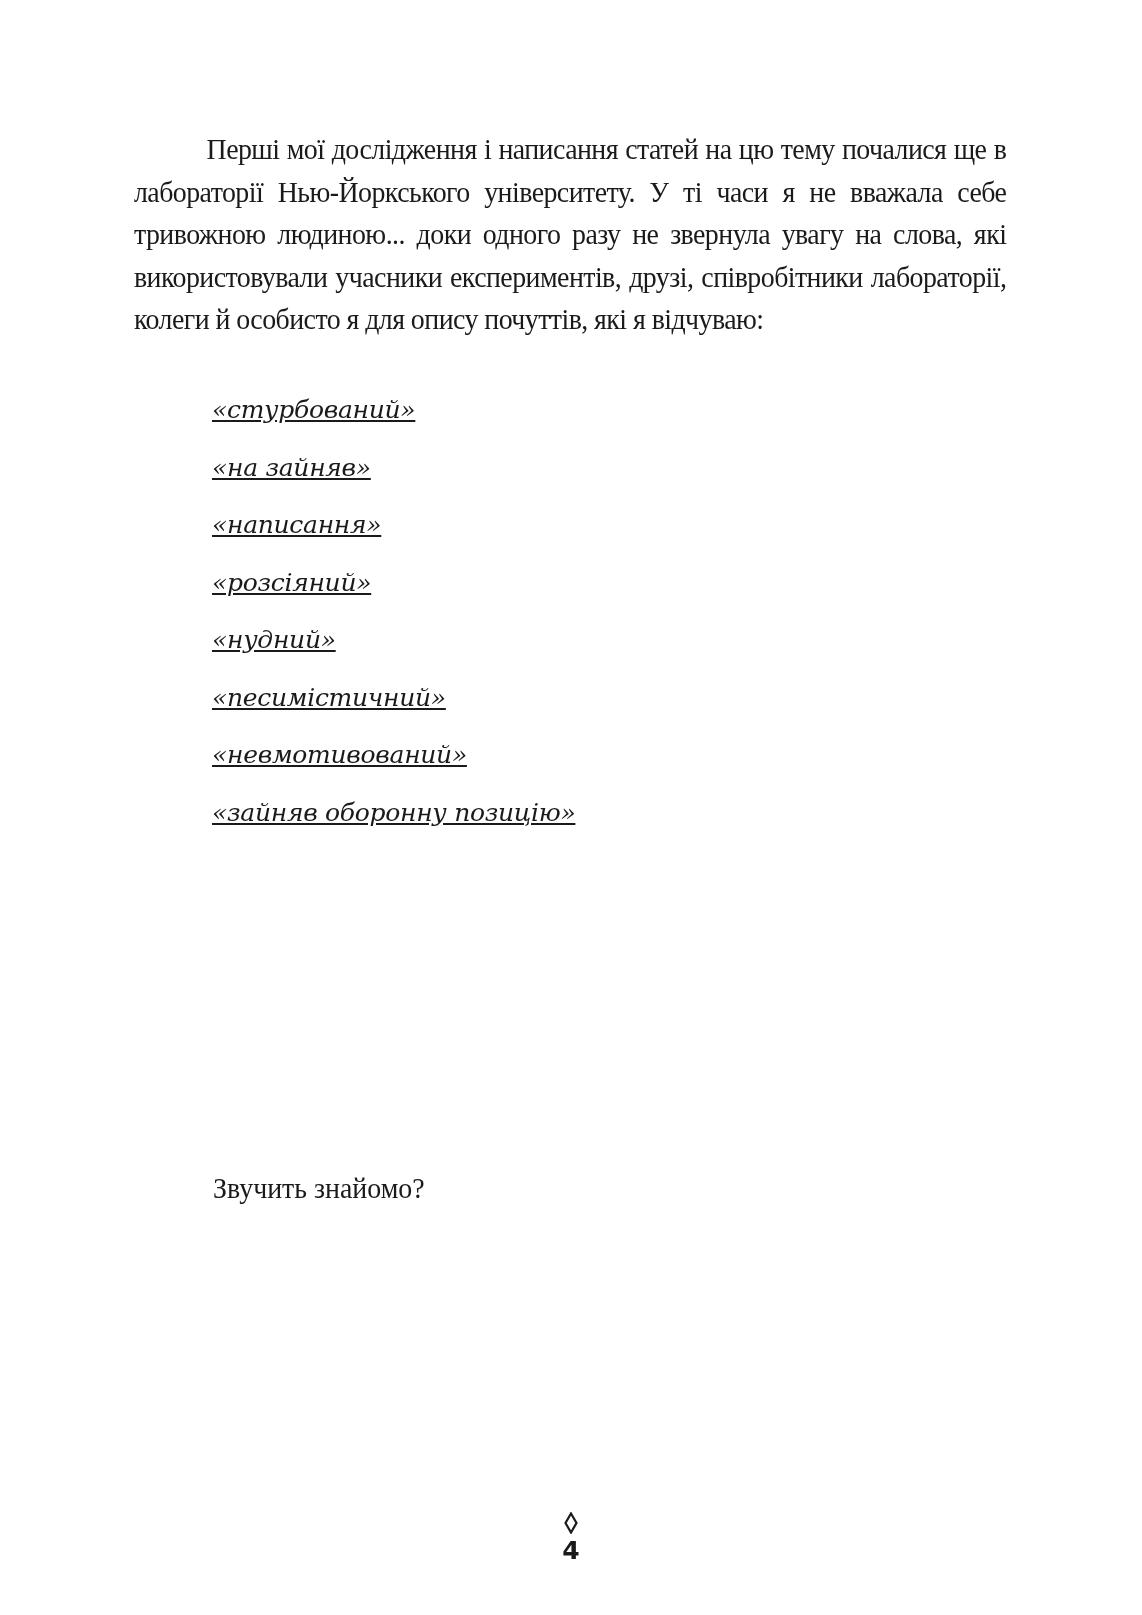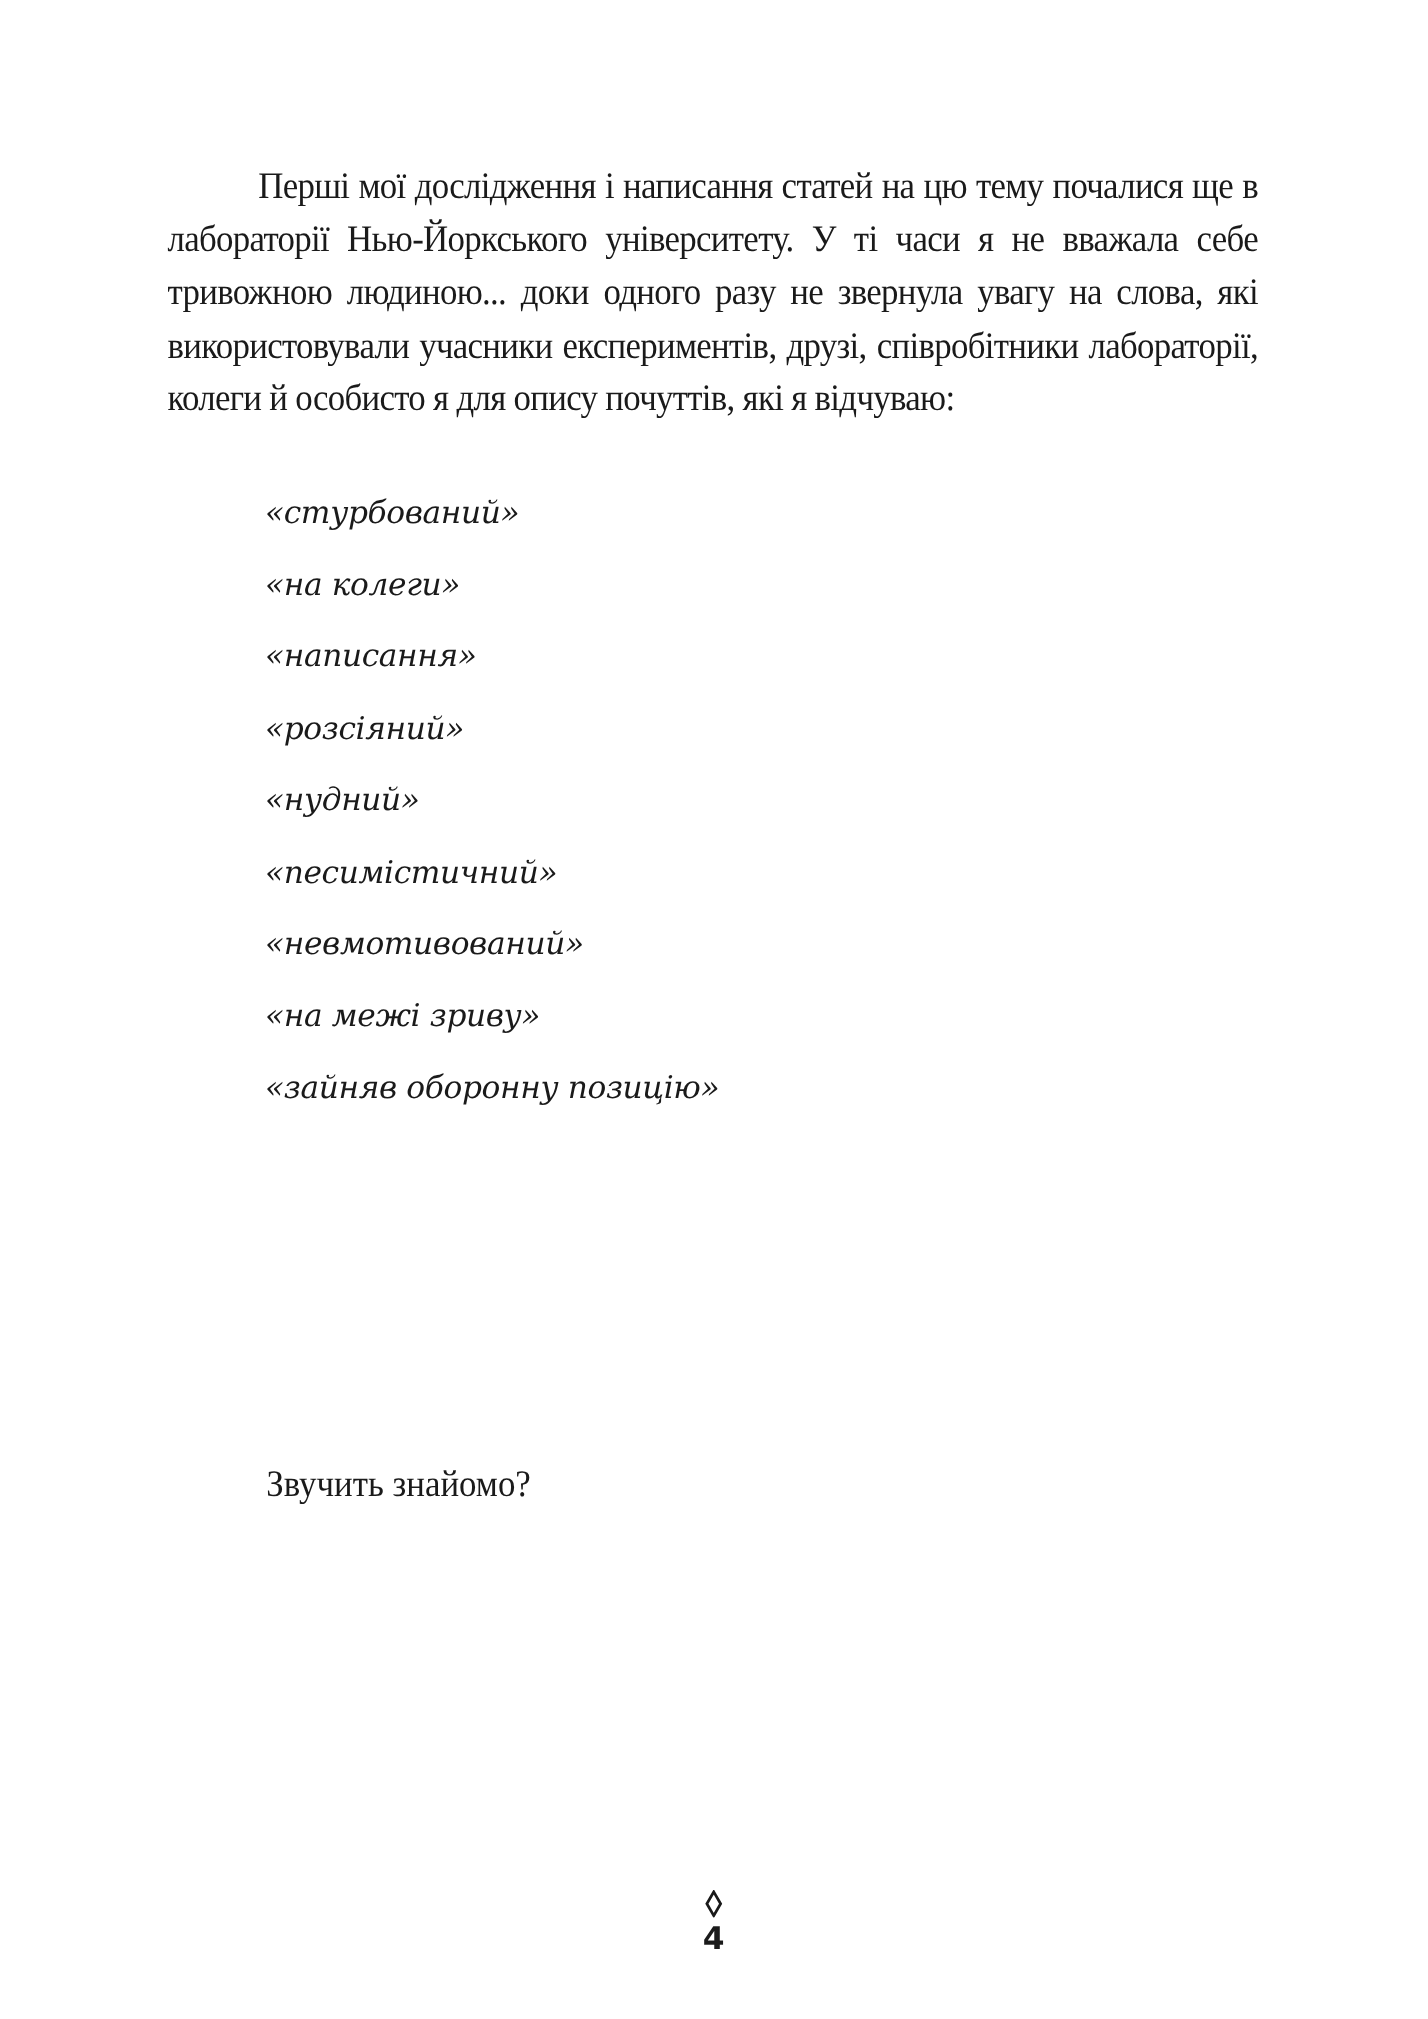--- a/index.html
+++ b/index.html
@@ -41,20 +41,21 @@
       position: absolute;
       left: 212px;
       top: 392px;
       margin: 0;
       padding: 0;
       list-style: none;
       font-family: "DejaVu Serif", serif;
       font-style: italic;
       font-size: 25px;
       letter-spacing: -0.3px;
+      text-decoration: underline;
     }
     .word-list li {
       height: 57.5px;
       line-height: 36px;
       white-space: nowrap;
     }
     .closing {
       position: absolute;
       left: 213px;
       top: 1168px;
@@ -93,27 +94,26 @@
   </style>
 </head>
 <body>
 
 <div class="page">
 
   <p class="body-text">Перші мої дослідження і написання статей на цю тему почалися ще в лабораторії Нью-Йоркського університету. У ті часи я не вважала себе тривожною людиною... доки одного разу не звернула увагу на слова, які використовували учасники експериментів, друзі, співробітники лабораторії, колеги й особисто я для опису почуттів, які я відчуваю:</p>
 
   <ul class="word-list">
     <li>«стурбований»</li>
-    <li>«на колеги»</li>
+    <li>«на зайняв»</li>
     <li>«написання»</li>
     <li>«розсіяний»</li>
     <li>«нудний»</li>
     <li>«песимістичний»</li>
     <li>«невмотивований»</li>
-    <li>«на межі зриву»</li>
     <li>«зайняв оборонну позицію»</li>
   </ul>
 
   <p class="closing">Звучить знайомо?</p>
 
   <div class="footer diamond">
     <span>
       <svg width="14" height="22" viewBox="0 0 14 22">
         <polygon points="7,1.5 12.5,11 7,20.5 1.5,11" fill="none" stroke="#1a1a1a" stroke-width="2.2"></polygon>
       </svg>

